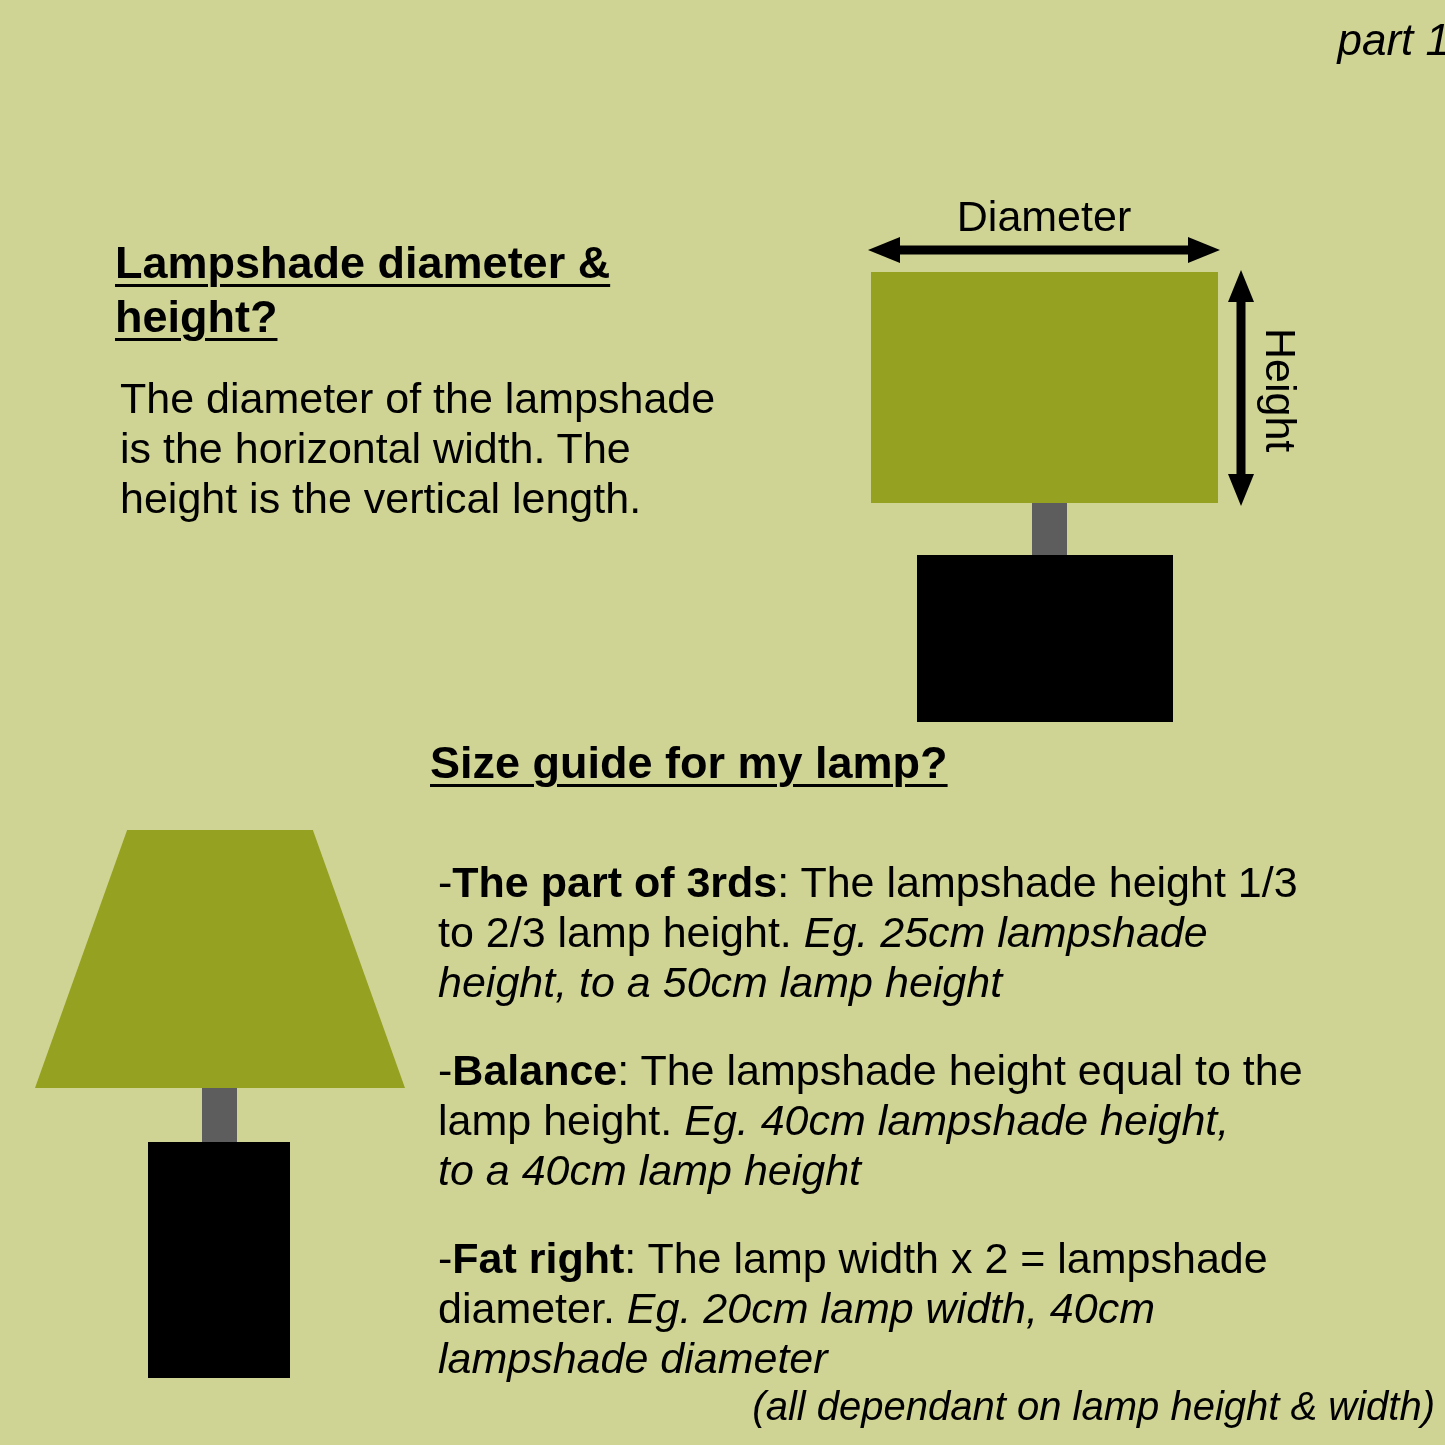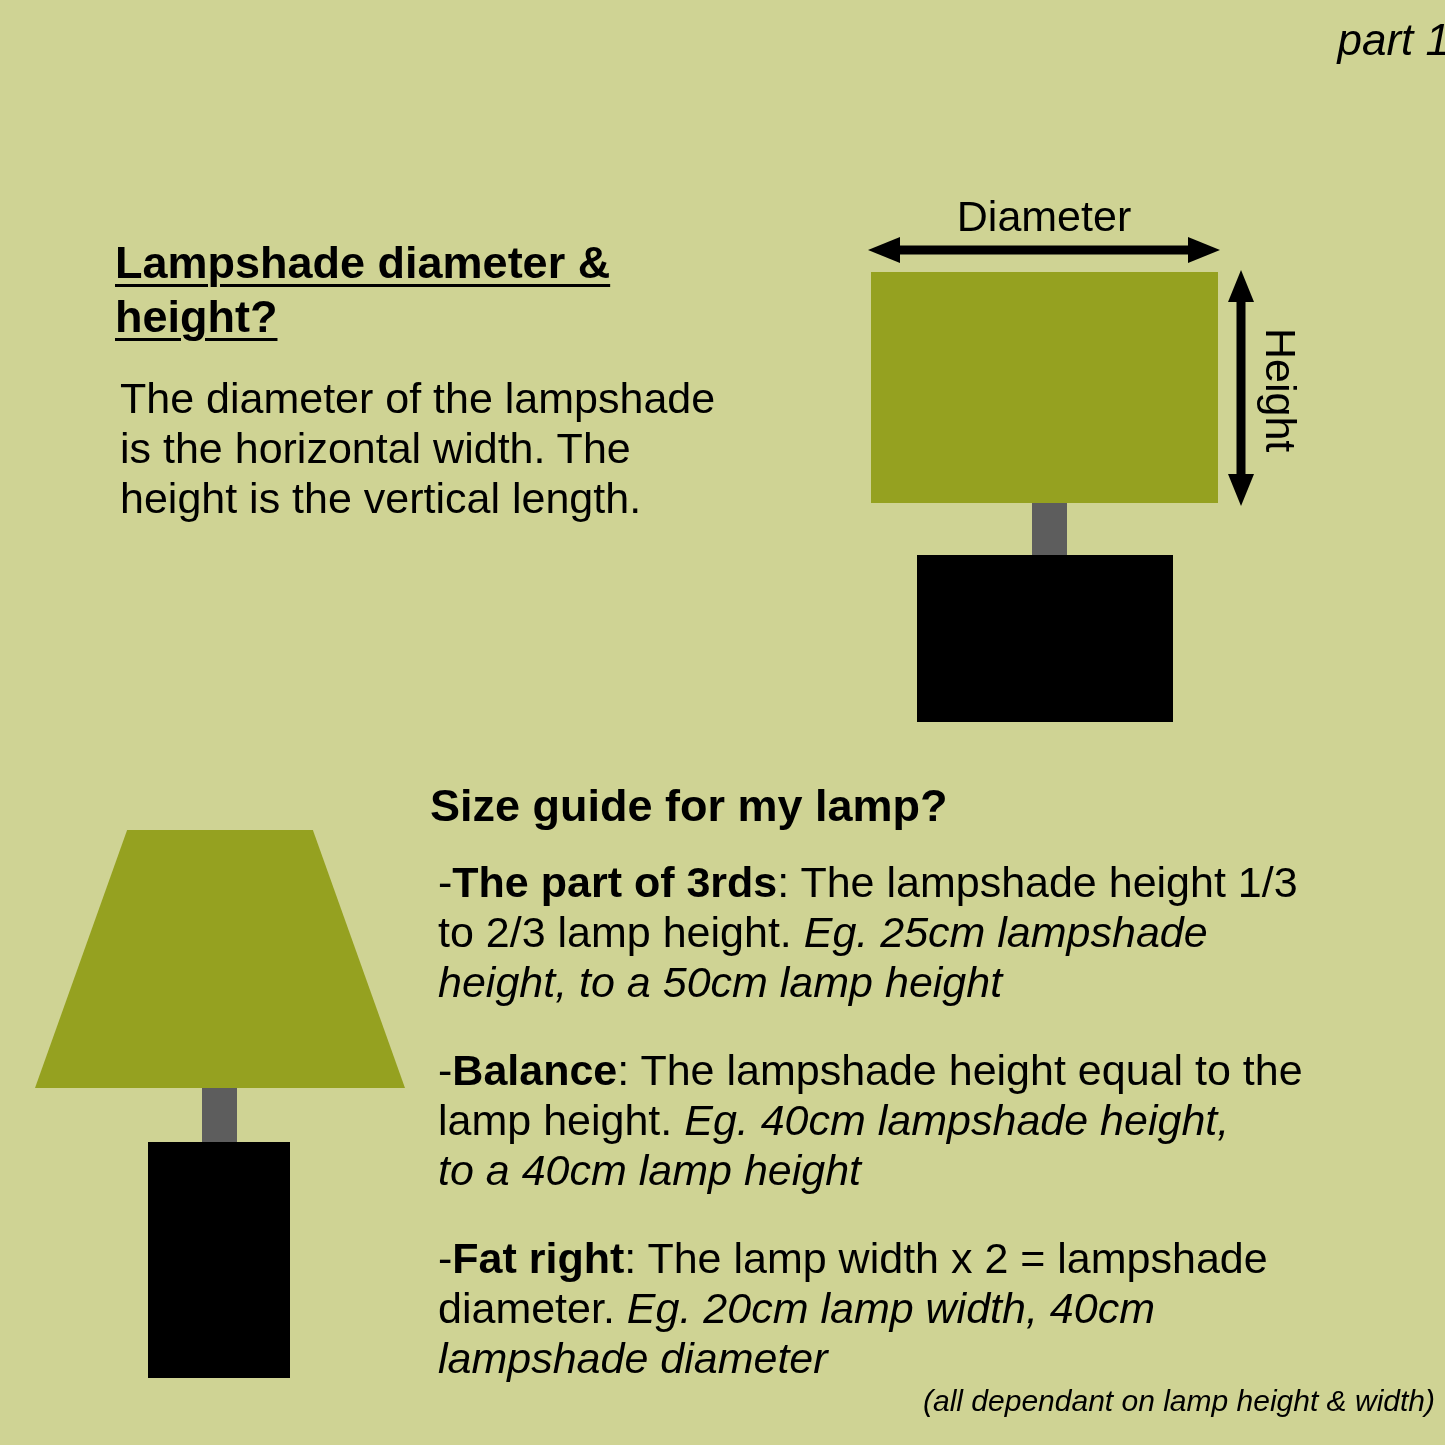--- a/index.html
+++ b/index.html
@@ -47,33 +47,33 @@
   
   .lamp2-shade{
     top:830px; left:35px; width:370px; height:258px; background:#95a120;
     clip-path:polygon(24.9% 0, 75.1% 0, 100% 100%, 0 100%);
   }
   .lamp2-stem{top:1088px; left:202px; width:35px; height:55px; background:#5d5d5d;}
   .lamp2-base{top:1142px; left:148px; width:142px; height:236px; background:#000;}
 
   
   .size-heading{
-    top:780px; left:430px; width:700px; margin:0;
+    top:737px; left:430px; width:700px; margin:0;
     font-size:45px; font-weight:bold; line-height:52px;
-    text-decoration-thickness:3px; text-underline-offset:6px;
+    text-decoration:underline; text-decoration-thickness:3px; text-underline-offset:6px;
   }
   .rule-para{left:433px; width:1010px;}
   .rule-1{top:852px;}
   .rule-2{top:1040px;}
   .rule-3{top:1228px;}
   .rule-bold{font-weight:bold;}
   .rule-italic{font-style:italic;}
   .footnote{
     top:1384px; left:433px; width:1002px;
-    text-align:right; font-size:30px; font-style:italic;
+    text-align:right; font-size:40px; font-style:italic;
   }
 </style>
 </head>
 <body>
 
 <div class="canvas">
 
   <div class="abs part-label">part 1</div>
 
 

